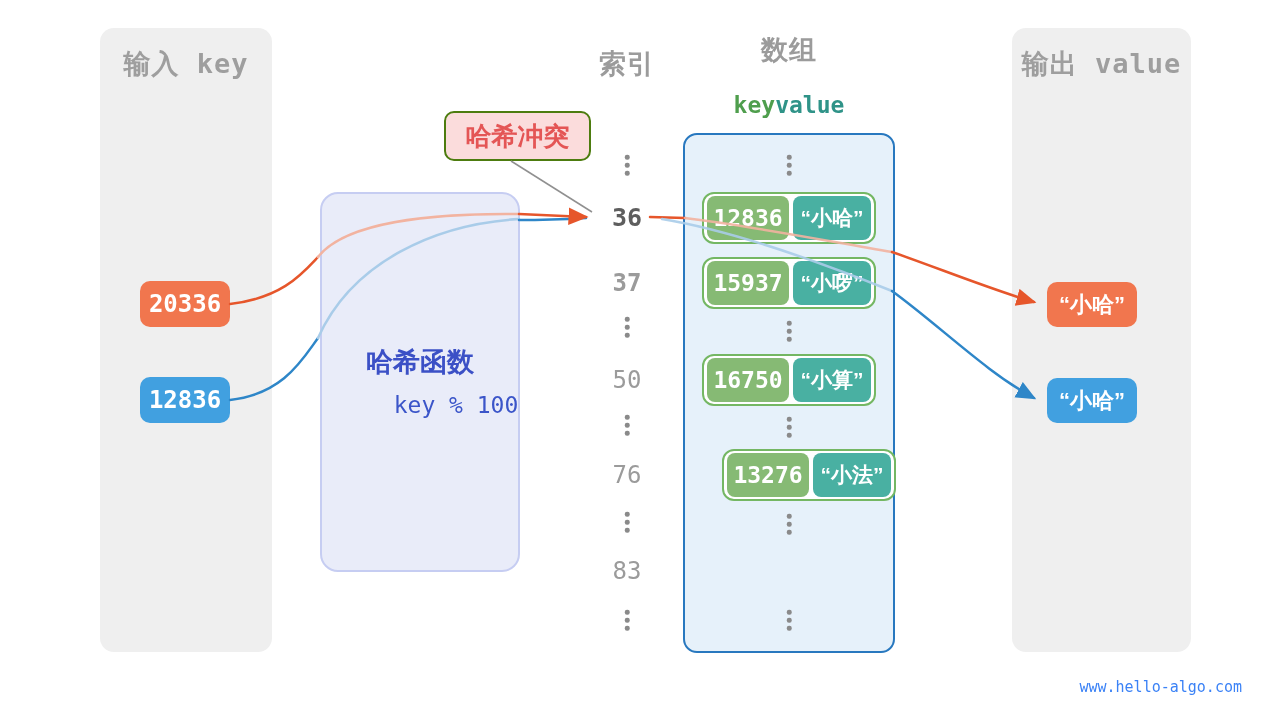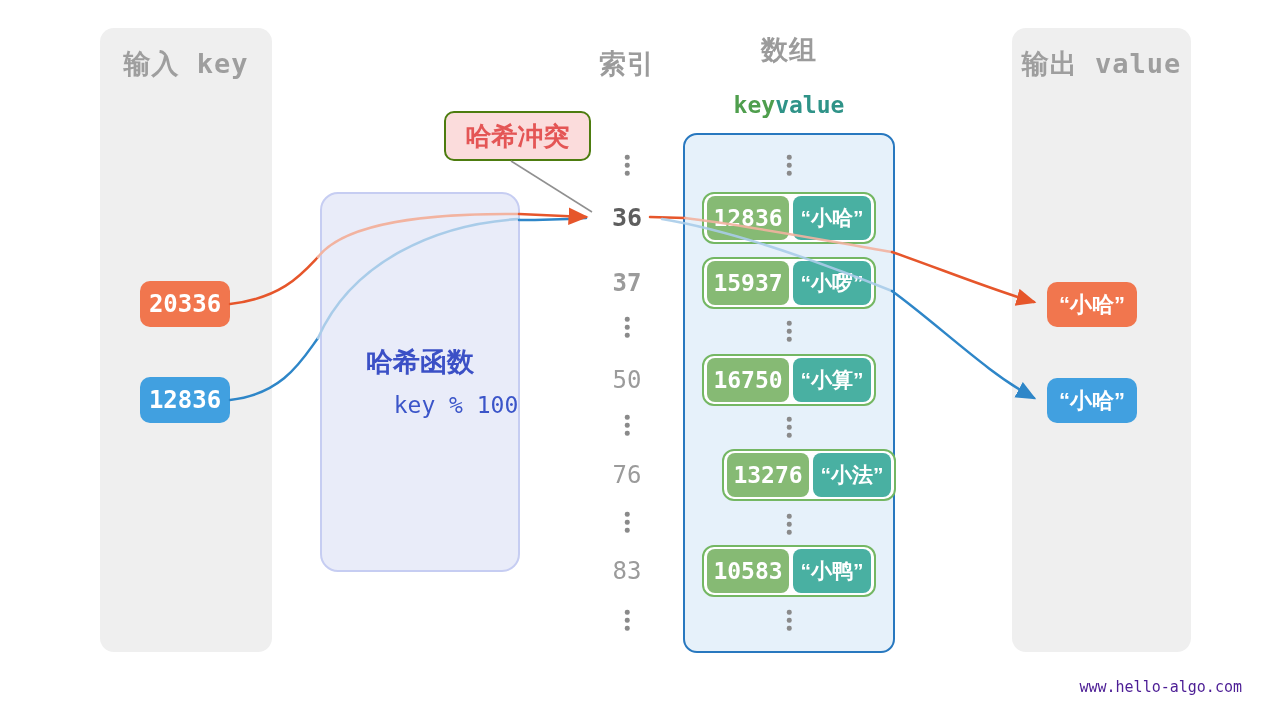--- a/index.html
+++ b/index.html
@@ -38,21 +38,21 @@
   .cell.key{background:#86ba74;width:82px;font-size:23px;font-weight:bold;}
   .cell.val{background:#49b0a2;width:78px;font-size:21px;font-weight:bold;
             font-family:"Liberation Sans",sans-serif;}
   
   .vdots{display:flex;flex-direction:column;gap:3.5px;align-items:center;transform:translate(-50%,-50%);}
   .vdots i{width:4.5px;height:4.5px;border-radius:50%;background:#8a8a8a;display:block;}
   
   .out-chip{border-radius:10px;color:#fff;font-size:22px;font-weight:bold;
             display:flex;align-items:center;justify-content:center;
             font-family:"Liberation Sans",sans-serif;}
-  .watermark{color:#4c1d95;font-size:15px;text-align:right;}
+  .watermark{color:#3b82f6;font-size:15px;text-align:right;}
   svg.overlay{position:absolute;left:0;top:0;pointer-events:none;}
 </style>
 </head>
 <body>
 
 <div class="canvas">
 
   <div class="abs panel" style="left:100px;top:28px;width:172px;height:624px;"></div>
   <div class="abs panel-title" style="left:100px;top:46px;width:172px;">输入 key</div>
   <div class="abs chip orange" style="left:140px;top:281px;width:90px;height:46px;">20336</div>
@@ -134,24 +134,20 @@
     </div>
   <div class="abs pair" style="left:702px;top:449px;width:174px;height:52px;margin-left:20px;">
     <div class="cell key">13276</div>
     <div class="cell val">“小法”</div>
   </div>
   <div class="abs vdots" style="left:789px;top:524px;">
       <i></i>
       <i></i>
       <i></i>
     </div>
-  <div class="abs pair" style="left:702px;top:545px;width:174px;height:52px;">
-    <div class="cell key">10583</div>
-    <div class="cell val">“小鸭”</div>
-  </div>
   <div class="abs vdots" style="left:789px;top:620px;">
       <i></i>
       <i></i>
       <i></i>
     </div>
 
   <div class="abs panel" style="left:1012px;top:28px;width:179px;height:624px;"></div>
   <div class="abs panel-title" style="left:1012px;top:46px;width:179px;">输出 value</div>
   <div class="abs out-chip" style="left:1047px;top:282px;width:90px;height:45px;background:#f1764e;">“小哈”</div>
   <div class="abs out-chip" style="left:1047px;top:378px;width:90px;height:45px;background:#41a0e0;">“小哈”</div>

